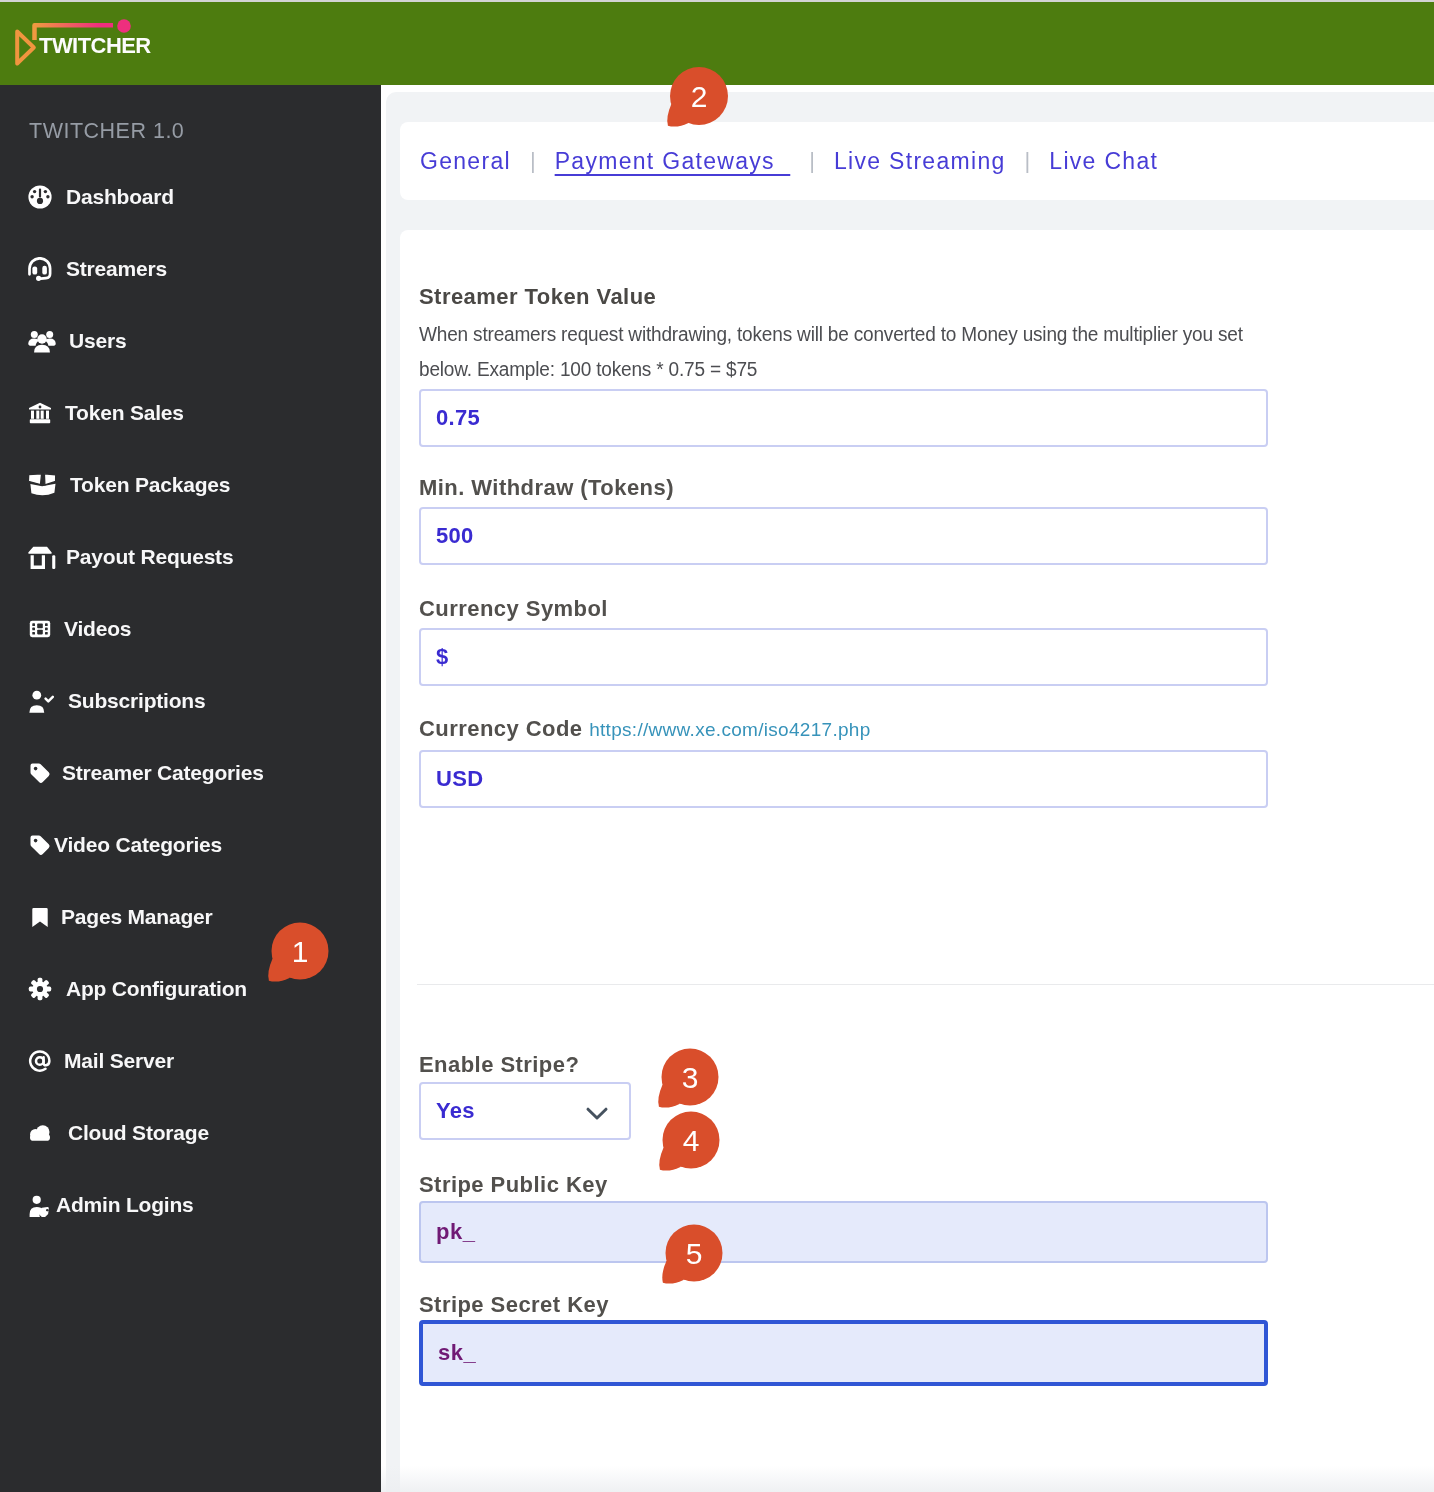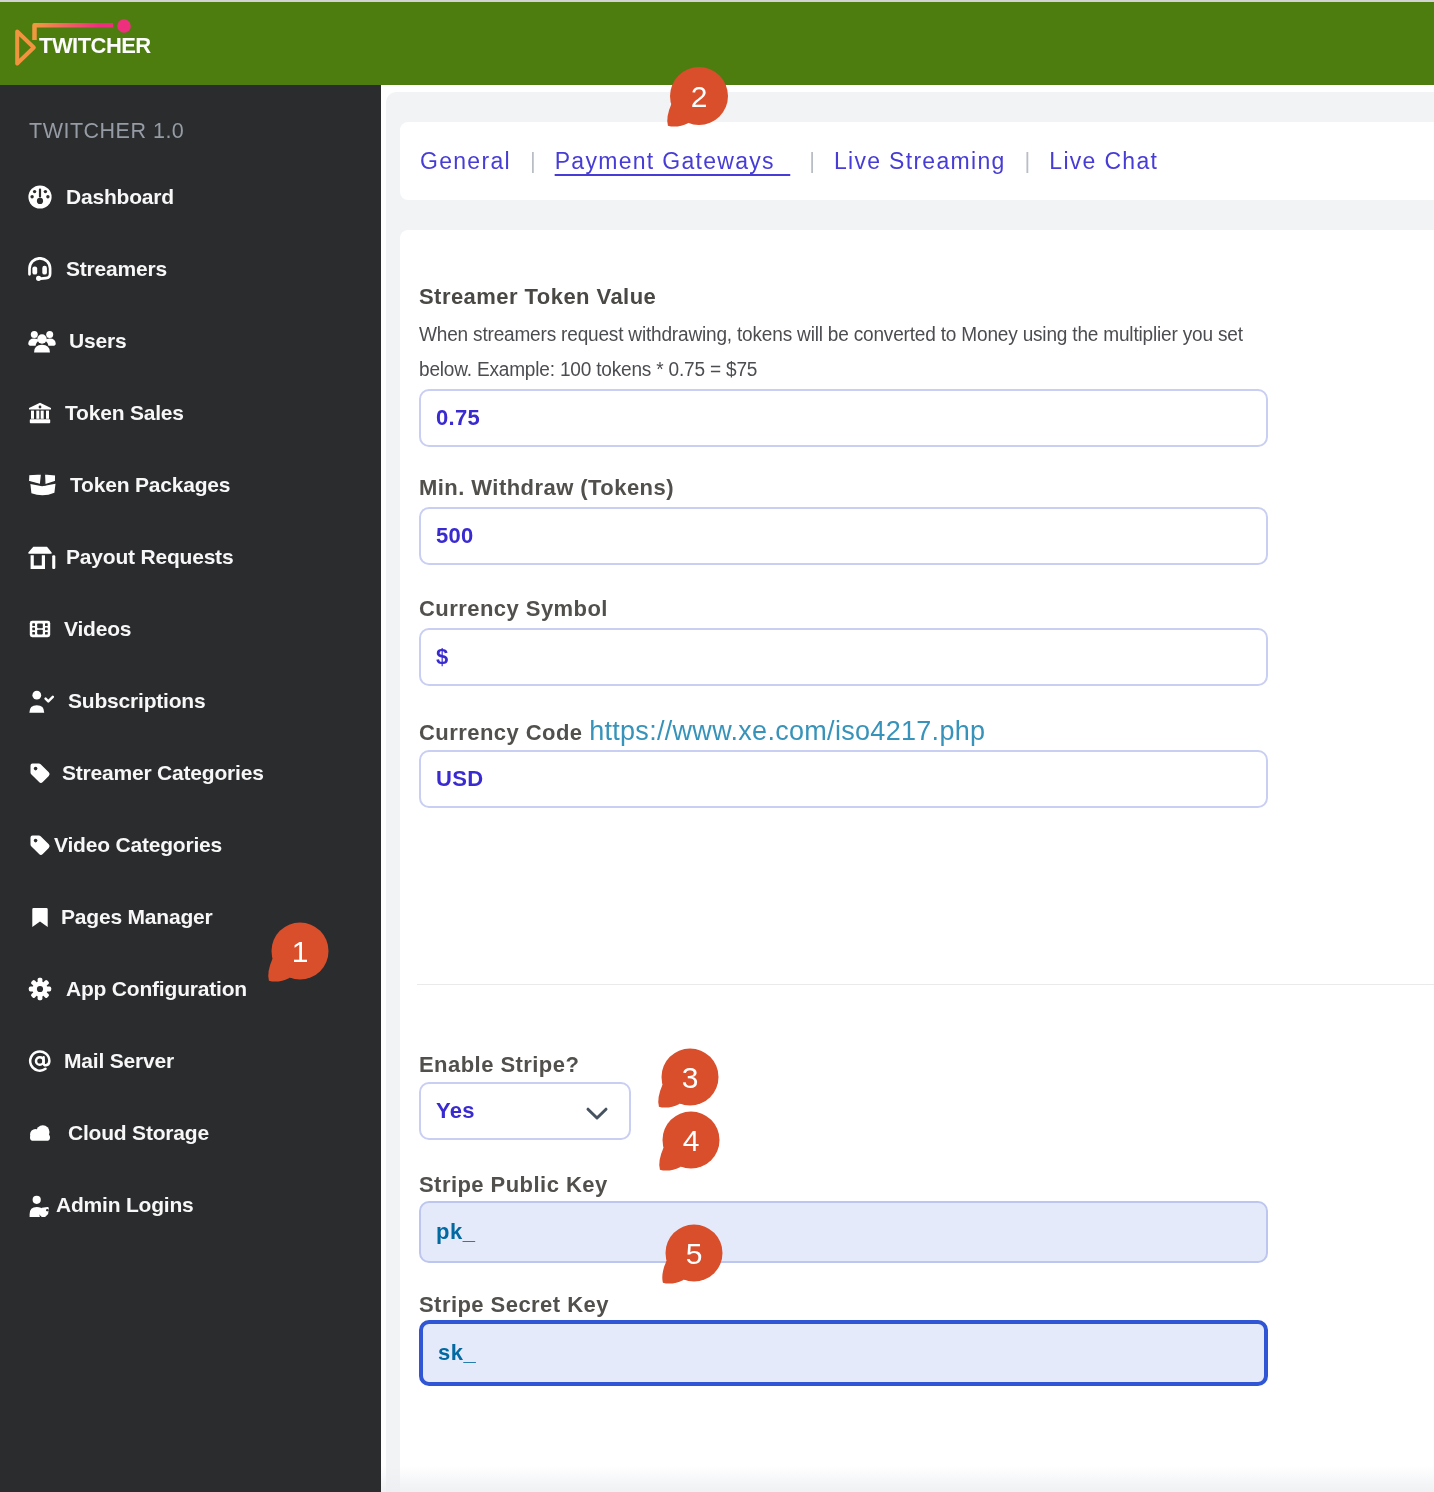--- a/index.html
+++ b/index.html
@@ -9,22 +9,22 @@
 #topstrip{left:0;top:0;width:1434px;height:2px;background:#d3d3d4}
 #header{left:0;top:2px;width:1434px;height:83px;background:#4d7c0f}
 #sidebar{left:0;top:85px;width:381px;height:1407px;background:#2b2c2e}
 #main{left:381px;top:85px;right:0;bottom:0;background:#fff}
 #graypanel{position:absolute;left:5px;top:7px;right:0;bottom:0;background:#f1f3f5;border-top-left-radius:10px}
 #tabcard{position:absolute;left:19px;top:37px;width:1060px;height:78px;background:#fff;border-radius:8px;display:flex;align-items:center;padding-left:20px}
 #card2{position:absolute;left:19px;top:145px;width:1060px;height:1290px;background:#fff;border-radius:8px}
 .tab{font-size:23px;font-weight:normal;color:#473cd6;letter-spacing:1.3px}
 .tabsep{color:#b9bec6;font-size:22px;margin:0 19px;font-weight:normal}
 .lbl{position:absolute;left:19px;font-size:22px;font-weight:bold;color:#52504d;letter-spacing:0.45px}
-.inp{position:absolute;left:19px;width:849px;height:58px;border:2px solid #c9cef3;border-radius:10px;background:#fff;font-weight:bold;font-size:22px;color:#3a2bd1;line-height:54px;padding-left:15px;letter-spacing:0.3px}
-.stripeinp{background:#e5eafb;border-color:#bcc6ef;color:#0369a1;letter-spacing:0.5px}
+.inp{position:absolute;left:19px;width:849px;height:58px;border:2px solid #c9cef3;border-radius:4px;background:#fff;font-weight:bold;font-size:22px;color:#3a2bd1;line-height:54px;padding-left:15px;letter-spacing:0.3px}
+.stripeinp{background:#e5eafb;border-color:#bcc6ef;color:#701a75;letter-spacing:0.5px}
 #brand{position:absolute;left:29px;top:34px;font-size:21.5px;color:#969ca5;letter-spacing:0.5px}
 .mitem{position:absolute;left:28px;display:flex;align-items:center;height:36px}
 .mitem svg{width:24px;height:24px}
 .mitem span{margin-left:14px;font-size:21px;font-weight:bold;color:#f7f7f8;letter-spacing:-0.2px}
 .balloon{position:absolute;width:72px;height:72px}
 .desc{position:absolute;left:19px;font-size:20px;color:#4c4d51;white-space:nowrap;transform:scaleX(0.952);transform-origin:left center;letter-spacing:-0.2px}
 </style>
 </head>
 <body>
 <div class="abs" id="topstrip"></div>
@@ -211,21 +211,21 @@
   </div>
   <div id="card2">
     <div class="lbl" style="top:54px;color:#4a4845">Streamer Token Value</div>
     <div class="desc" style="top:93px">When streamers request withdrawing, tokens will be converted to Money using the multiplier you set</div>
     <div class="desc" style="top:128px">below. Example: 100 tokens * 0.75 = $75</div>
     <div class="inp" style="top:159px">0.75</div>
     <div class="lbl" style="top:245px">Min. Withdraw (Tokens)</div>
     <div class="inp" style="top:277px">500</div>
     <div class="lbl" style="top:366px">Currency Symbol</div>
     <div class="inp" style="top:398px">$</div>
-    <div class="lbl" style="top:486px">Currency Code <span style="color:#3793ba;font-weight:normal;font-size:27px;letter-spacing:0.3px">https://www.xe.com/iso4217.php</span></div>
+    <div class="lbl" style="top:486px">Currency Code <span style="color:#3793ba;font-weight:normal;font-size:19px;letter-spacing:0.3px">https://www.xe.com/iso4217.php</span></div>
     <div class="inp" style="top:520px">USD</div>
     <div style="position:absolute;left:17px;top:754px;width:1022px;height:1px;background:#e9eaec"></div>
     <div class="lbl" style="top:822px">Enable Stripe?</div>
     <div class="inp" style="top:852px;width:212px">Yes
       <svg width="24" height="24" style="position:absolute;right:20px;top:17px" viewBox="0 0 24 24">
           <path d="M3 8.2 L12 17 L21 8.2" fill="none" stroke="#46525f" stroke-width="3" stroke-linecap="round" stroke-linejoin="round"></path>
         </svg>
     </div>
     <div class="lbl" style="top:942px">Stripe Public Key</div>
     <div class="inp stripeinp" style="top:971px;height:62px;line-height:58px">pk_</div>

